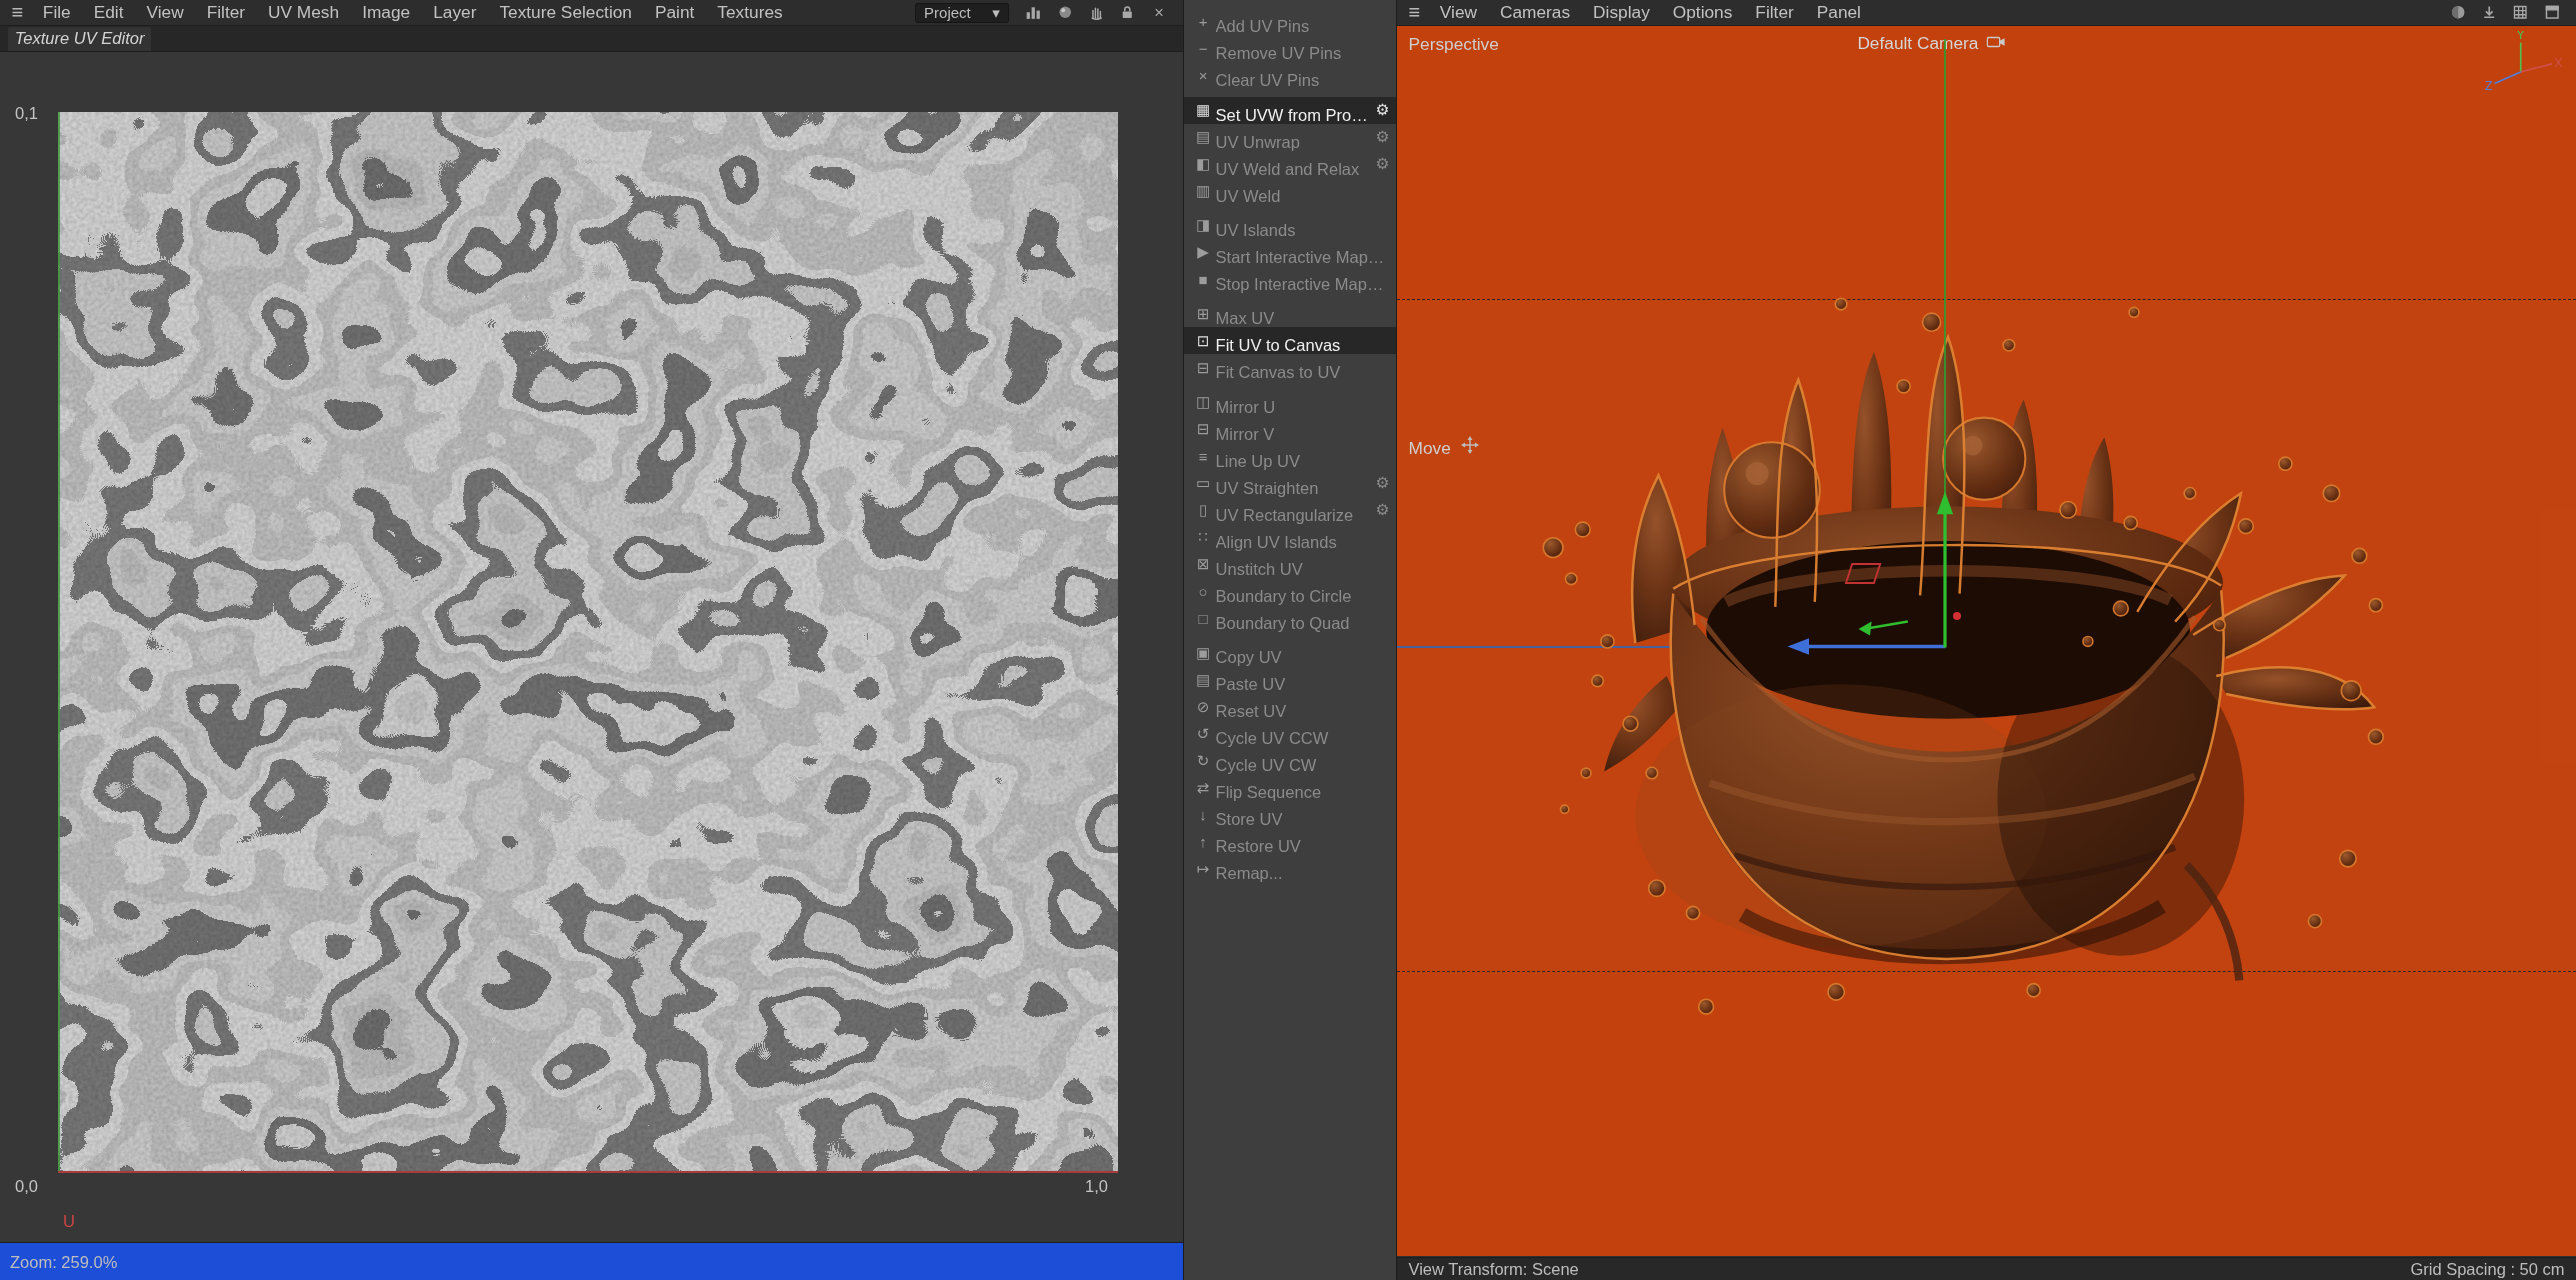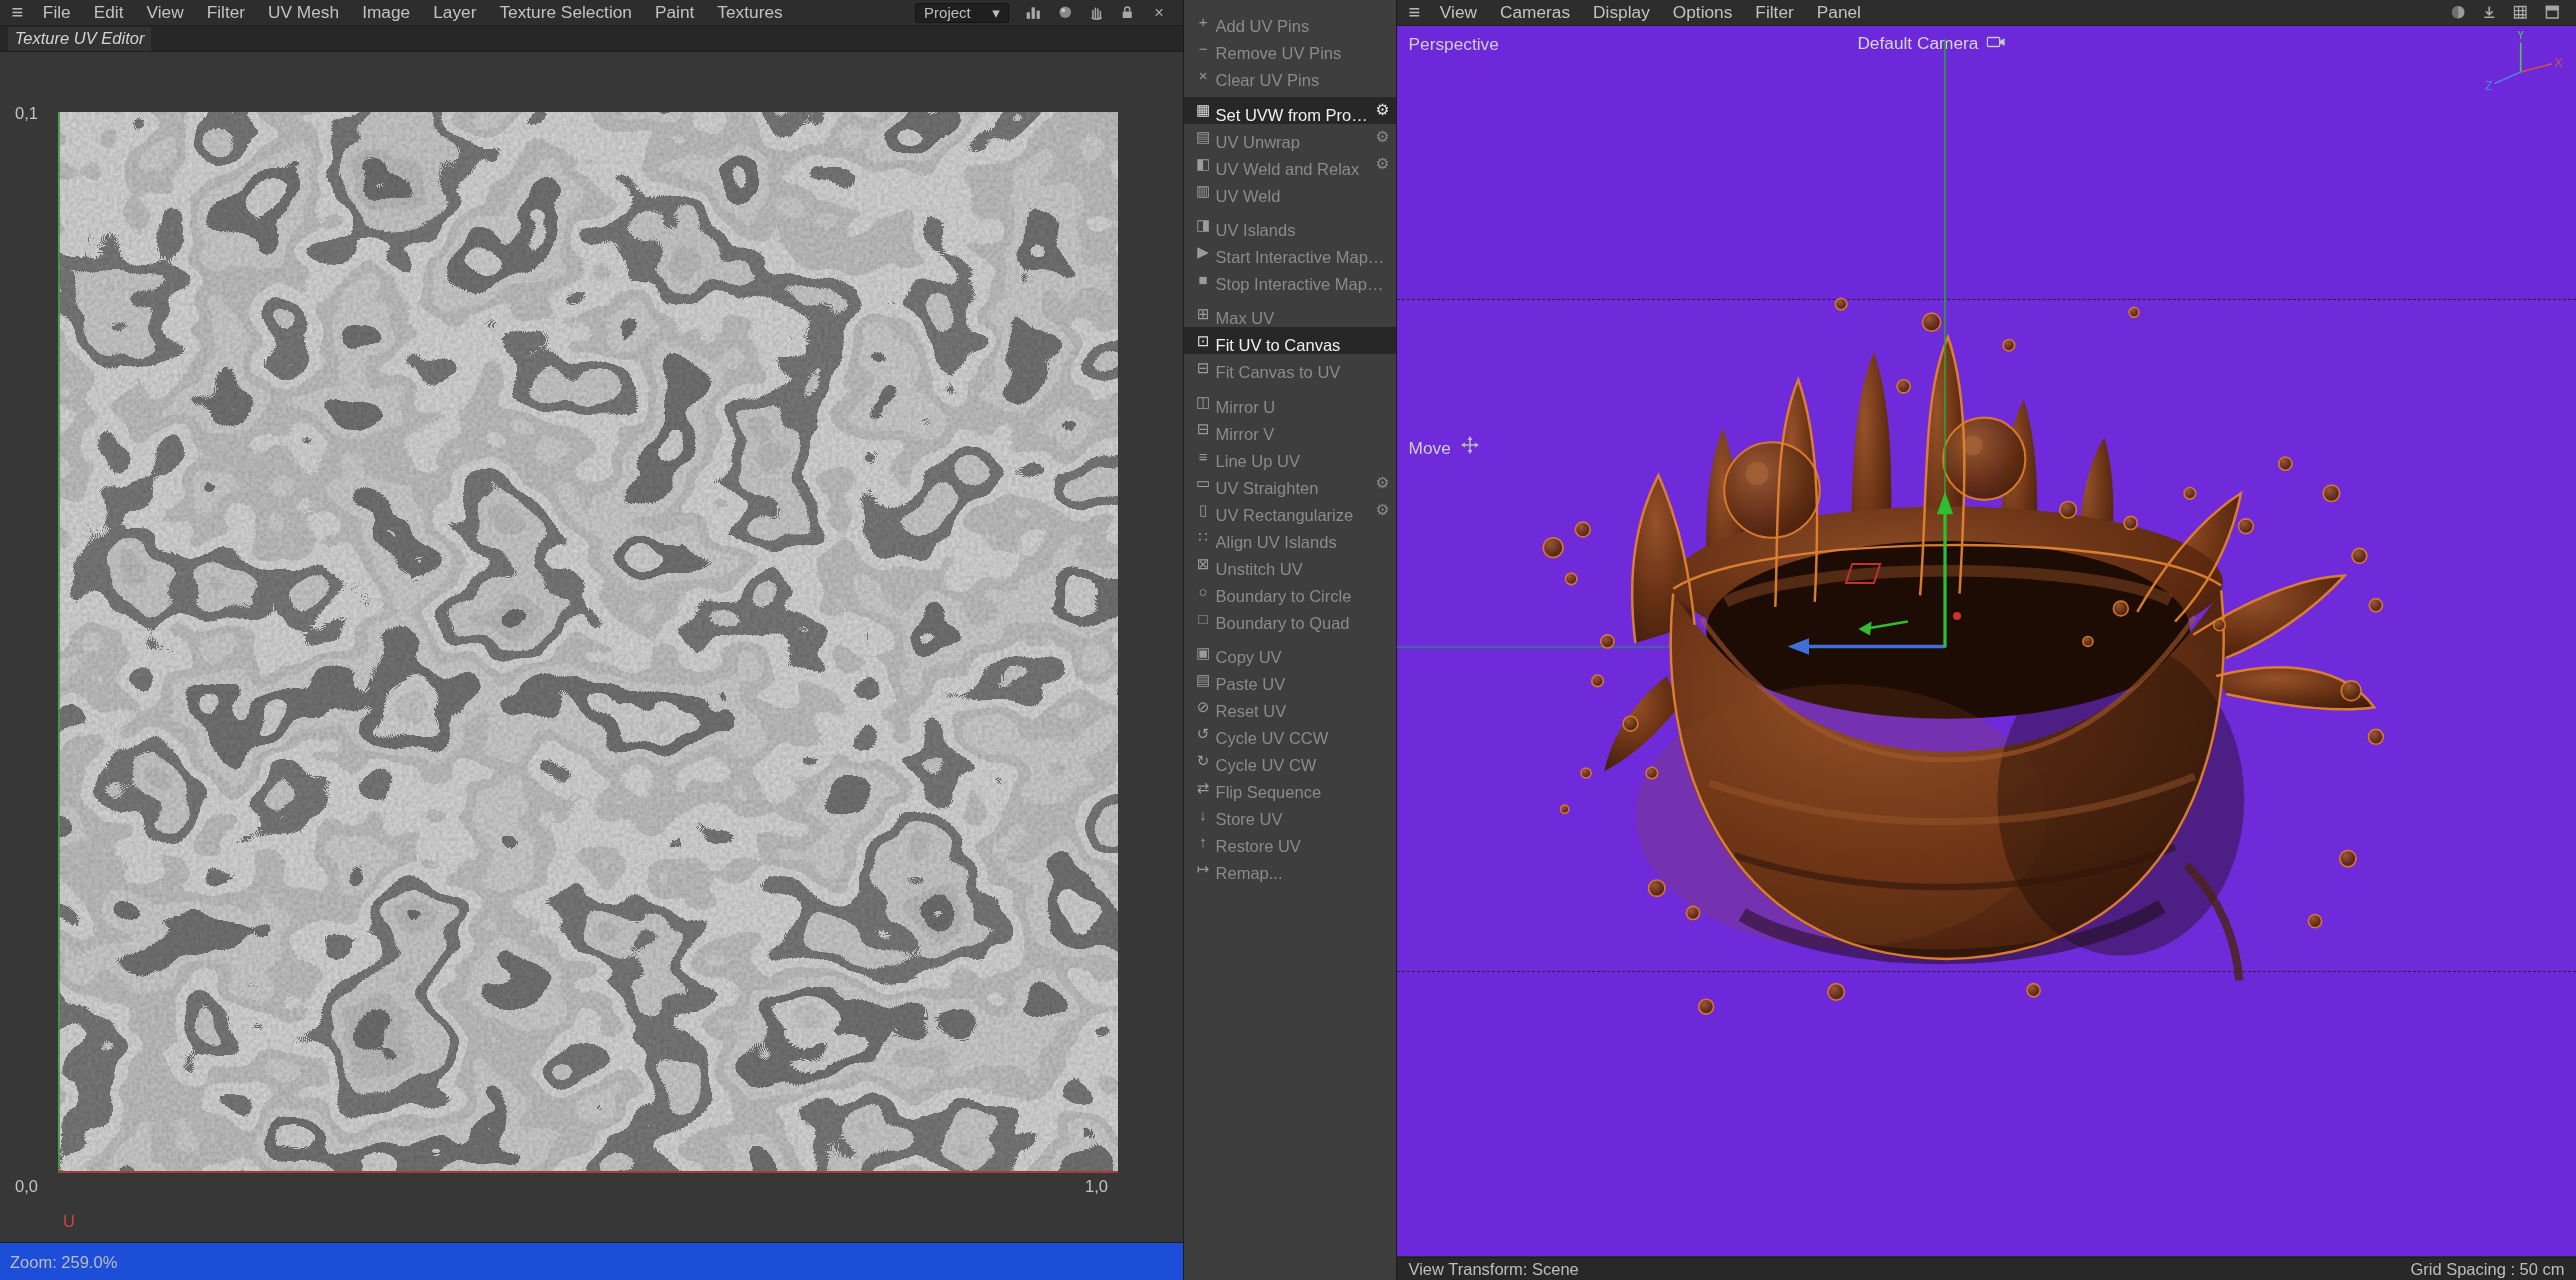--- a/index.html
+++ b/index.html
@@ -48,21 +48,21 @@
   .crow.dis { color:#8b8b8b; }
   .crow.on  { background:#272727; color:#f0f0f0; }
   .cico { flex:none; width:25px; text-align:center; font-size:15px; color:#9c9c9c; }
   .crow.on .cico { color:#dedede; }
   .clabel { flex:1; overflow:hidden; text-overflow:ellipsis;margin-top:10px; }
   .cgear { flex:none; font-size:15.6px; color:#8a8a8a; padding-left:5px; }
   .crow.on .cgear { color:#e6e6e6; }
   .csep { height:7.4px; }
 
   
-  .viewport { position:absolute; top:26px; left:0; right:0; bottom:25px; background:#6d28d9; overflow:hidden; }
+  .viewport { position:absolute; top:26px; left:0; right:0; bottom:25px; background:#c2410c; overflow:hidden; }
   .band { position:absolute; left:0; right:0; top:273px; height:672px; background:rgba(255,255,255,0.015); }
   .dash1 { position:absolute; left:0; right:0; top:273px; border-top:1.6px dashed #242424; }
   .dash2 { position:absolute; left:0; right:0; top:945px; border-top:1.6px dashed #282828; }
   .persp-label { position:absolute; left:11.5px; top:8.2px; font-size:17.3px; color:#cfcfcf; }
   .defcam { position:absolute; left:535px; top:6.6px; transform:translateX(-50%);
             display:flex; align-items:center; gap:8.2px; font-size:17.3px; color:#d6d6d6; }
   .move-label { position:absolute; left:11.5px; top:410px; display:flex; align-items:flex-end; gap:10px;
                 font-size:17.3px; color:#cfcfcf; }
   .axis-blue-line { position:absolute; left:0; top:620px; width:408px; height:1.6px; background:#44639f; z-index:1; }
   .axis-green-line { position:absolute; left:547px; top:13px; width:1.6px; height:607px; background:#2f9e2f; opacity:.85; z-index:4; }

